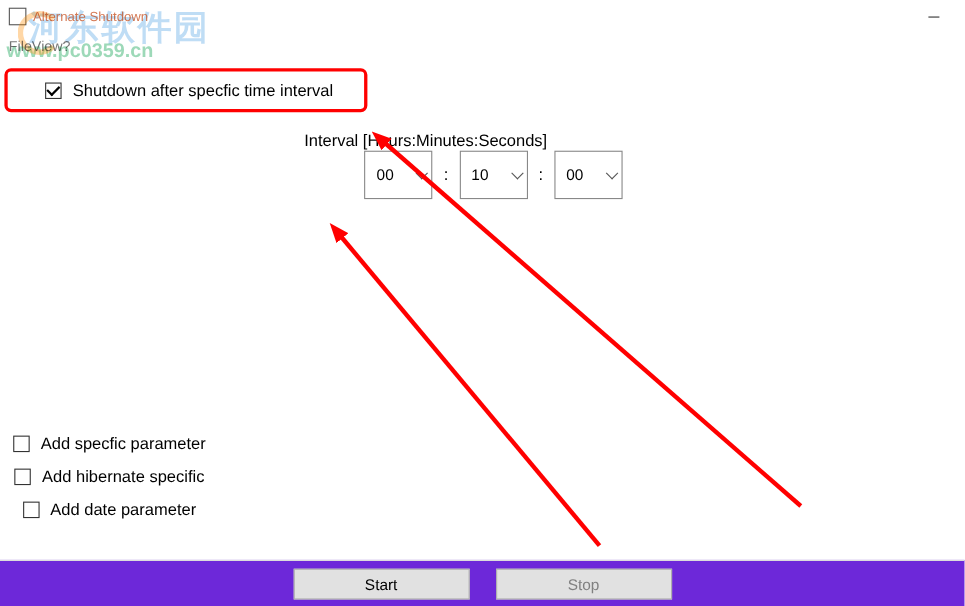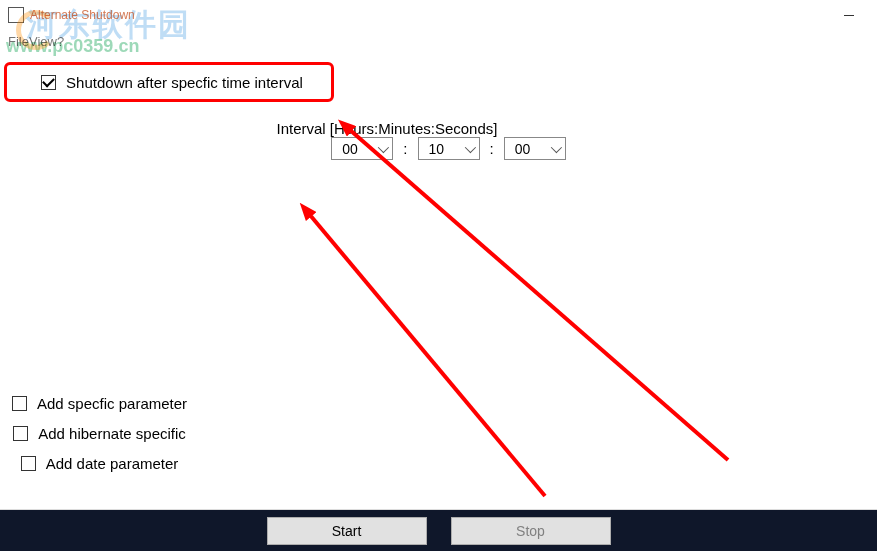--- a/index.html
+++ b/index.html
@@ -18,28 +18,28 @@
     .cbx { width: 15px; height: 15px; border: 1px solid #333; display: flex; align-items: center; justify-content: center; background: #fff; }
     .cbx.checked::after { content: ""; display: block; width: 9px; height: 5px; border-left: 2px solid #000; border-bottom: 2px solid #000; transform: rotate(-45deg) translate(1px,-1px); }
     .cbx-label { font-size: 15px; color: #000; }
 
     .red-box { border: 3px solid #ff0000; border-radius: 6px; width: 330px; padding: 2px 0 2px 0; margin-left: 4px;}
     .red-box .checkbox-row { padding-left: 6px; }
 
     .interval-row { display: flex; align-items: center; margin: 18px 0 24px 0; flex-direction: column; }
     .interval-label { font-size: 15px; margin-left: 56px; width: 380px; }
     .selects { display: flex; align-items: center; gap: 10px; margin-left: 20px; }
-    .sel { width: 62px; height: 23px; border: 1px solid #888; display: flex; align-items: center; justify-content: space-between; padding: 0 6px 0 10px; font-size: 14px; background: #fff; }
+    .sel { width: 62px; height: 44px; border: 1px solid #888; display: flex; align-items: center; justify-content: space-between; padding: 0 6px 0 10px; font-size: 14px; background: #fff; }
     .sel .chev { width: 8px; height: 8px; border-right: 1px solid #555; border-bottom: 1px solid #555; transform: rotate(45deg) translateY(-2px); }
     .colon { font-size: 15px; }
 
     .params { position: absolute; left: 12px; top: 388px; }
     .params .checkbox-row { padding-left: 0; height: 30px; }
 
-    .footer { position: absolute; left: 0; right: 0; bottom: 0; height: 42px; background: #0f172a; border-top: 1px solid #dcdcdc; display: flex; align-items: center; justify-content: center; gap: 24px; }
+    .footer { position: absolute; left: 0; right: 0; bottom: 0; height: 42px; background: #6d28d9; border-top: 1px solid #dcdcdc; display: flex; align-items: center; justify-content: center; gap: 24px; }
     .btn { width: 160px; height: 28px; border: 1px solid #adadad; background: #e1e1e1; display: flex; align-items: center; justify-content: center; font-size: 14px; color: #000; }
     .btn.disabled { color: #808080; }
 
     .watermark { position: absolute; left: 6px; top: 4px; pointer-events: none; }
     .wm-cn { font-size: 31px; font-weight: 800; color: rgba(0,120,215,.25); letter-spacing: 2px; margin-left: 20px; }
     .wm-url { font-size: 18px; font-weight: 700; color: rgba(60,179,113,.5); margin-top: -10px; }
     .wm-swirl { position: absolute; left: 10px; top: 6px; width: 40px; height: 40px; border: 5px solid rgba(255,140,0,.35); border-right-color: transparent; border-radius: 50%; }
 
     svg.arrows { position: absolute; left: 0; top: 0; pointer-events: none; }
   </style>

